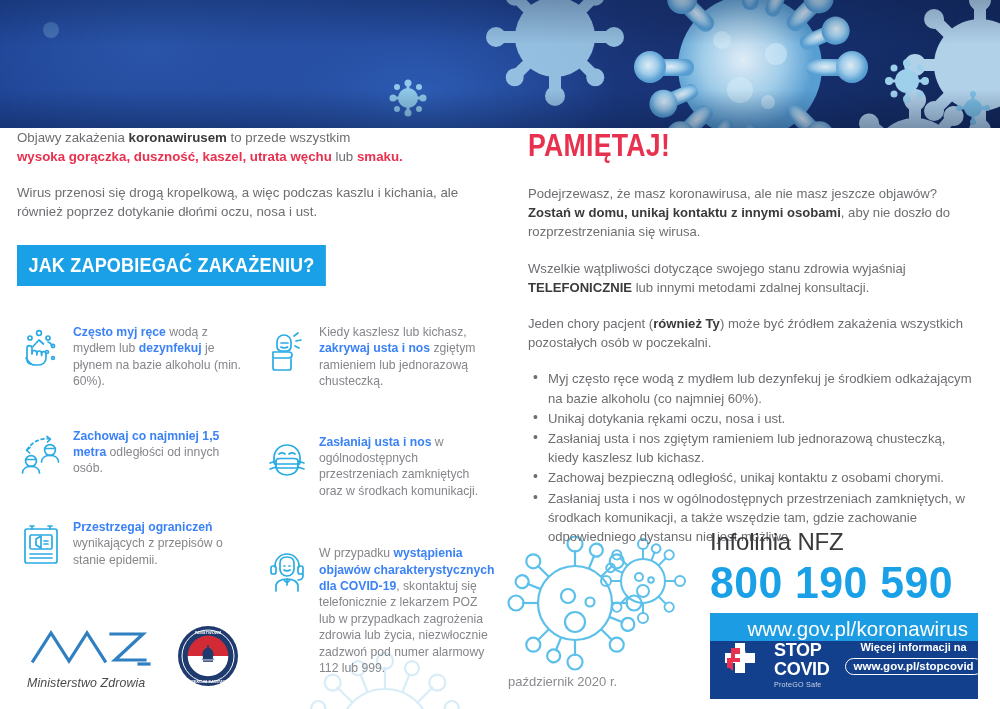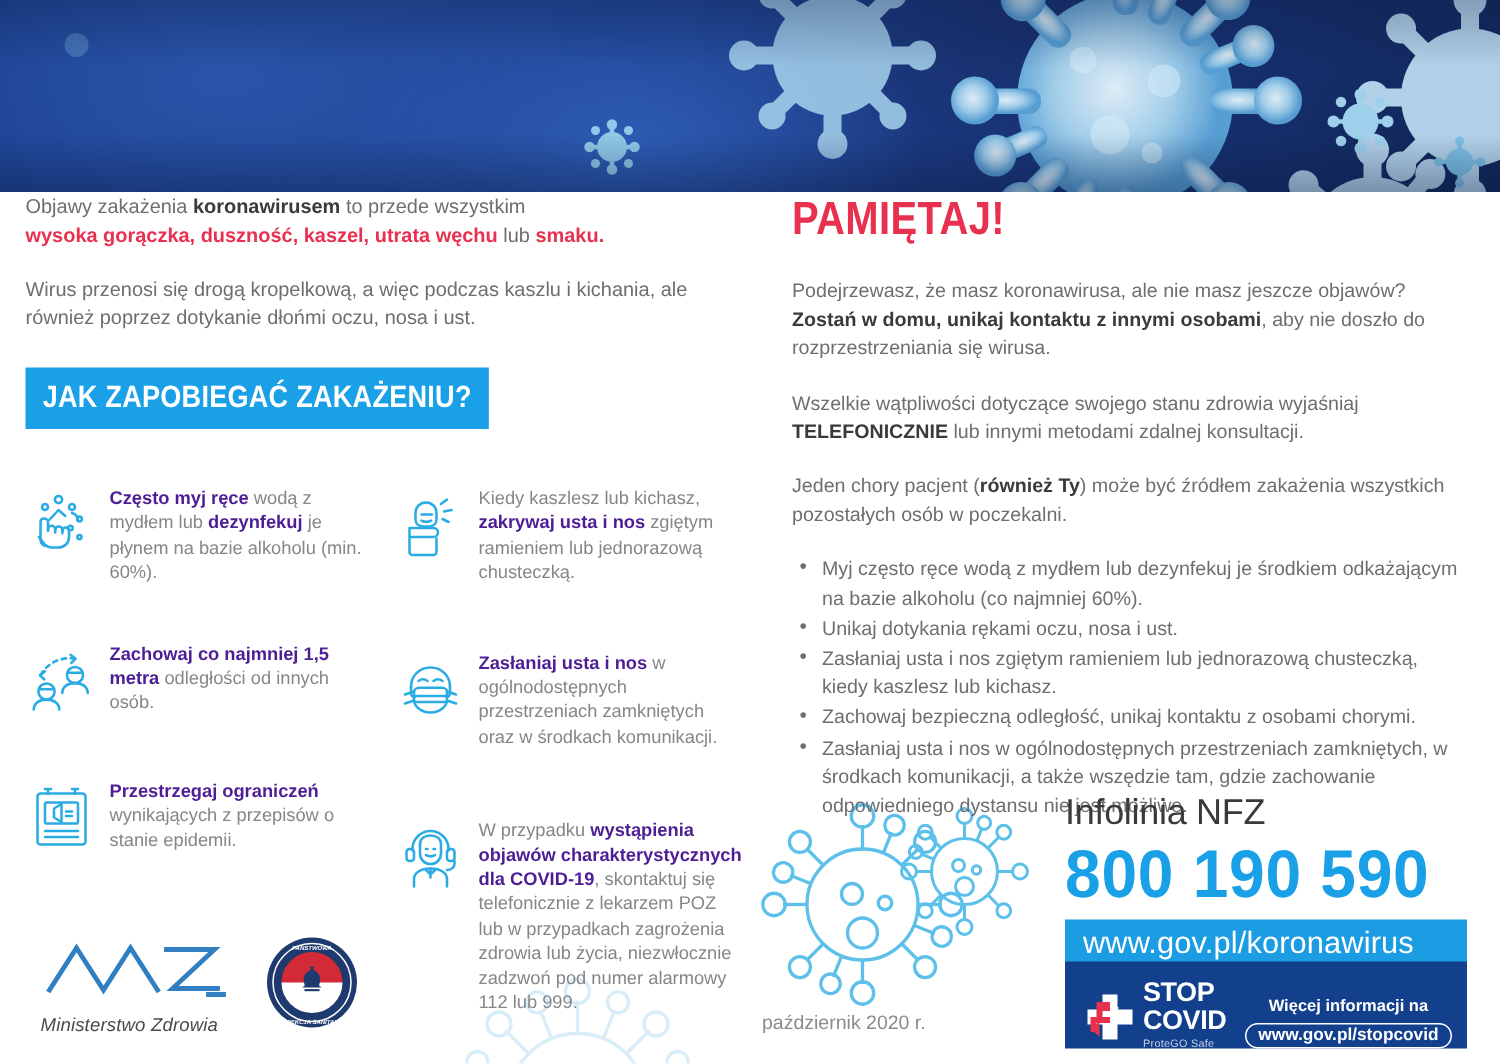--- a/index.html
+++ b/index.html
@@ -53,21 +53,21 @@
 
   
   .tips { position:absolute; left:0; top:196px; width:478px; }
   .tip-col { position:absolute; top:0; width:232px; }
   .tip-col.a { left:0; }
   .tip-col.b { left:246px; }
   .tip { position:relative; padding-left:56px; margin-bottom:24px; }
   .tip-ico { position:absolute; left:0; top:2px; width:48px; height:48px; }
   .tip-ico svg { display:block; }
   .tip-txt { font-size:12.2px; line-height:16.4px; color:#85868a; }
-  .tip-txt b { color:#4c1d95; font-weight:bold; }
+  .tip-txt b { color:#3b82f6; font-weight:bold; }
 
   
   .logos { position:absolute; left:10px; bottom:18px; display:flex; align-items:center; gap:20px;font-style:italic; }
   .mz-logo { width:130px; }
   .mz-label { font-size:12.4px; color:#4a4a4d; margin-top:3px; letter-spacing:.1px; }
   .pis-seal { width:62px; height:62px; }
 
   
   .pamietaj {
     color:#e8304f; font-weight:bold; font-size:31px; letter-spacing:.3px;
@@ -82,28 +82,28 @@
 
   
   .nfz { position:absolute; right:22px; top:400px; width:268px; text-align:left; }
   .nfz-title { font-size:24px; font-weight:normal; color:#3a3a3c; letter-spacing:-.2px; }
   .nfz-num {
     font-size:45px; font-weight:bold; color:#19a0e6; line-height:54px;
     transform:scaleX(.95); transform-origin:left center; letter-spacing:.5px;
   }
   .nfz-url {
     background:#1b9ce3; color:#fff; font-size:20.5px; padding:4px 10px 6px 12px;
-    margin-top:3px; letter-spacing:.1px;
+    margin-top:3px; letter-spacing:.1px;text-align:right;
   }
 
   
   .stopcovid {
     position:absolute; right:22px; bottom:10px;
     width:268px; height:58px; background:#13408c;
-    display:flex; align-items:flex-end; padding:0 8px 0 11px; gap:3px;
+    display:flex; align-items:flex-start; padding:0 8px 0 11px; gap:15px;
   }
   .sc-mark { width:38px; height:38px; flex:0 0 38px; }
   .sc-words { line-height:1; }
   .sc-stop { color:#fff; font-weight:bold; font-size:18px; letter-spacing:-.3px; display:block; }
   .sc-covid { color:#fff; font-weight:bold; font-size:18px; letter-spacing:-.3px; display:block; margin-top:1px; }
   .sc-prot { color:#c6d2e8; font-size:7.2px; display:block; margin-top:3px; letter-spacing:.2px; }
   .sc-right { margin-left:auto; text-align:center; padding-right:2px; }
   .sc-more { color:#fff; font-size:11px; font-weight:bold; display:block; margin-bottom:3px; }
   .sc-link {
     color:#fff; font-size:11.5px; font-weight:bold; display:inline-block;

